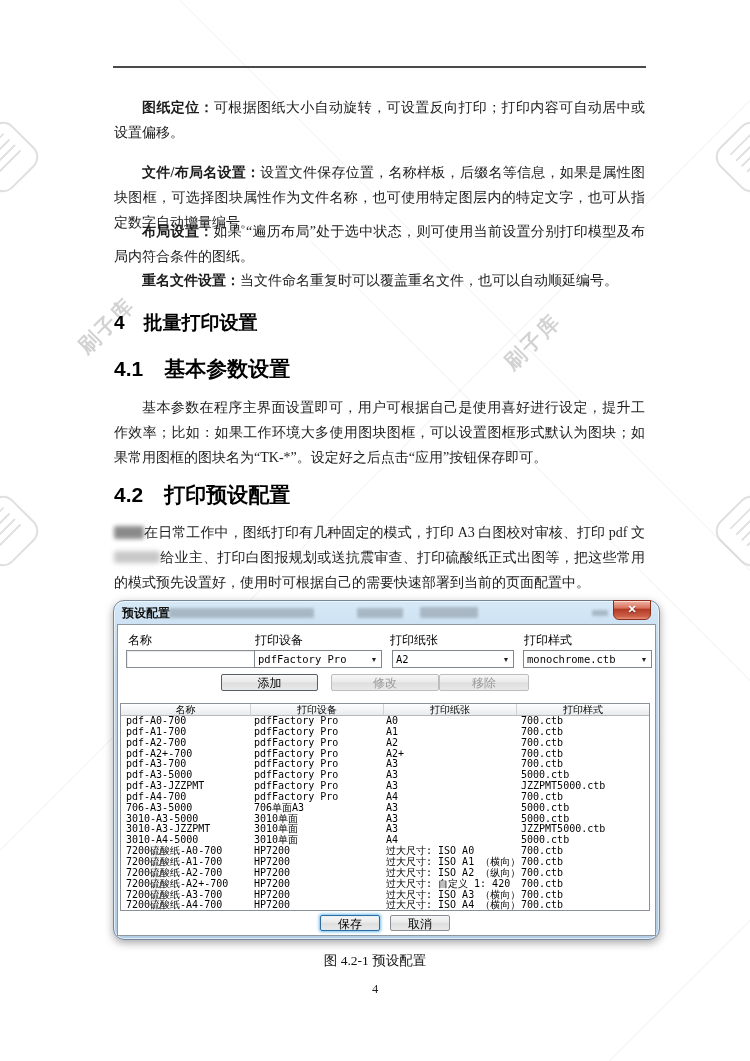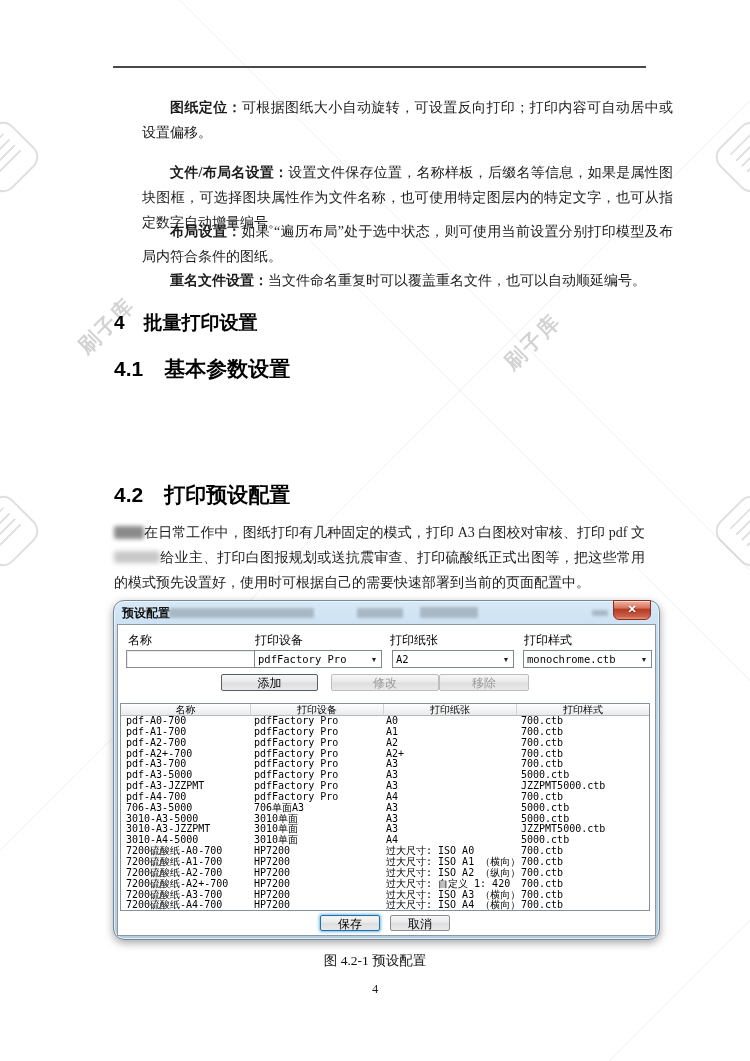--- a/index.html
+++ b/index.html
@@ -19,21 +19,21 @@
 
   
   .doc-header{position:absolute;left:114px;top:47px;width:531px;display:flex;
               justify-content:space-between;font-size:12.5px;color:#333;}
   .doc-header .left{font-family:"Liberation Sans",sans-serif;font-weight:700;}
   .doc-rule{position:absolute;left:113px;top:66px;width:533px;height:2px;background:#4a4a4a;}
 
   .para{position:absolute;left:114px;width:531px;font-size:14px;line-height:25px;
         text-align:justify;margin:0;}
   .para .lead{font-weight:700;}
-  .indent{text-indent:2em;margin-left:28px;}
+  .indent{text-indent:2em;}
 
   h1.sec,h2.sec{position:absolute;left:114px;margin:0;font-family:"Liberation Sans",sans-serif;
         color:#000;font-weight:700;}
   h1.sec{font-size:19px;}
   h2.sec{font-size:21px;}
 
   .redact-dark{display:inline-block;width:30px;height:13px;background:#4d4d4d;
         filter:blur(2px);opacity:.65;vertical-align:-2px;border-radius:2px;}
   .redact-light{display:inline-block;width:46px;height:12px;background:#9a9a9a;
         filter:blur(2.5px);opacity:.55;vertical-align:-1px;border-radius:2px;}
@@ -128,20 +128,21 @@
 
   <p class="para indent" style="top:160px;"><span class="lead">文件/布局名设置：</span><span>设置文件保存位置，名称样板，后缀名等信息，如果是属性图块图框，可选择图块属性作为文件名称，也可使用特定图层内的特定文字，也可从指定数字自动增量编号。</span></p>
 
   <p class="para indent" style="top:219px;"><span class="lead">布局设置：</span><span>如果 “遍历布局”处于选中状态，则可使用当前设置分别打印模型及布局内符合条件的图纸。</span></p>
 
   <p class="para indent" style="top:268px;"><span class="lead">重名文件设置：</span><span>当文件命名重复时可以覆盖重名文件，也可以自动顺延编号。</span></p>
 
   <h1 class="sec" style="top:310px;">4　批量打印设置</h1>
   <h2 class="sec" style="top:355px;">4.1　基本参数设置</h2>
 
+  <p class="para indent" style="top:395px;">基本参数在程序主界面设置即可，用户可根据自己是使用喜好进行设定，提升工作效率；比如：如果工作环境大多使用图块图框，可以设置图框形式默认为图块；如果常用图框的图块名为“TK-*”。设定好之后点击“应用”按钮保存即可。</p>
 
   <h2 class="sec" style="top:481px;">4.2　打印预设配置</h2>
 
   <p class="para" style="top:520px;"><span class="redact-dark"></span><span>在日常工作中，图纸打印有几种固定的模式，打印 A3 白图校对审核、打印 pdf 文</span><span class="redact-light"></span><span>给业主、打印白图报规划或送抗震审查、打印硫酸纸正式出图等，把这些常用的模式预先设置好，使用时可根据自己的需要快速部署到当前的页面配置中。</span></p>
 
   <div id="dlg">
     <div class="dlg-titlebar">
       <span class="dlg-title">预设配置</span>
       <span class="title-redact tr1"></span>
       <span class="title-redact tr2"></span>

